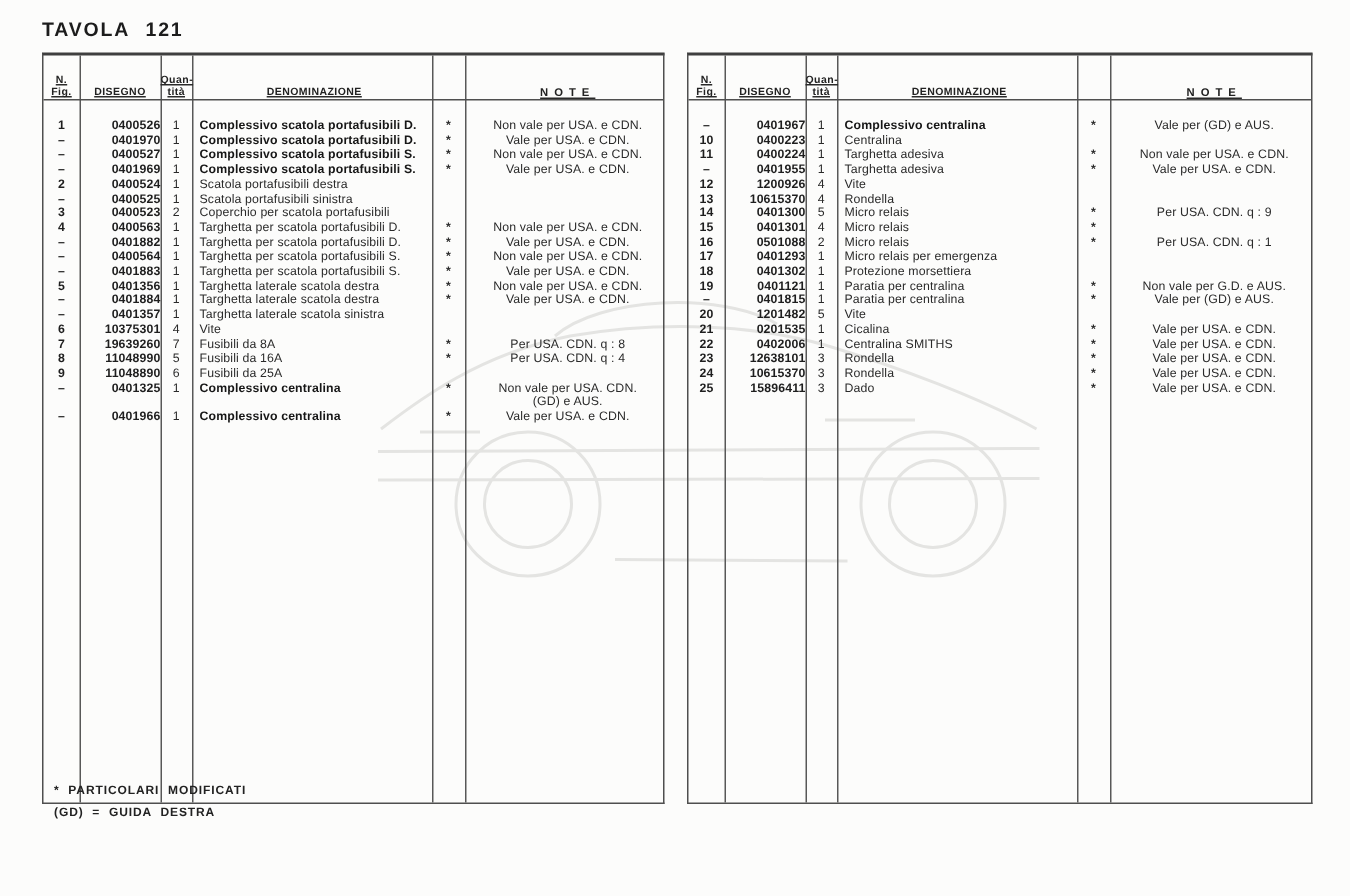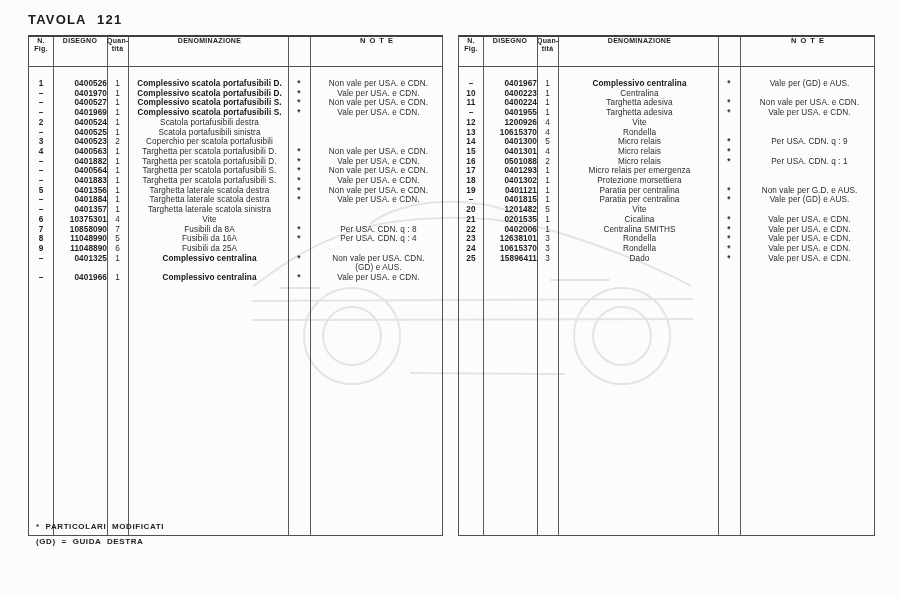--- a/index.html
+++ b/index.html
@@ -35,23 +35,23 @@
     background:transparent;
   }
   .parts-table.left{width:415px;}
   .parts-table.right{width:417px;}
   .vline{
     position:absolute;top:0;bottom:0;width:1px;
     background:#585858;z-index:1;
   }
   .vl-1{left:24px;} .vl-2{left:78px;} .vl-3{left:99px;} .vl-4{left:259px;} .vl-5{left:281px;}
   .thead{
-    display:flex;align-items:flex-start;height:29px;
+    display:flex;align-items:flex-end;height:29px;
     border-bottom:1px solid #4f4f4f;
-    position:relative;z-index:2;
+    position:relative;z-index:2;text-decoration:underline;
   }
   .thead .cell{
     font-size:7px;font-weight:bold;color:#222;
     text-align:center;white-space:pre-line;line-height:8px;
     letter-spacing:.3px;
   }
   .thead .c-note{letter-spacing:4px;font-size:7.5px;}
   .tbody{
     position:relative;z-index:2;
     padding-top:12px;
@@ -60,21 +60,21 @@
   }
   .row{
     display:flex;align-items:flex-start;
     min-height:9.7px;line-height:9.7px;
     font-size:8.2px;letter-spacing:.1px;
   }
   .cell{box-sizing:border-box;flex:none;}
   .c-fig{width:24px;text-align:center;}
   .c-dis{width:54px;text-align:right;}
   .c-qty{width:21px;text-align:center;}
-  .c-den{width:160px;text-align:center;padding-left:5px;padding-right:2px;}
+  .c-den{width:160px;text-align:left;padding-left:5px;padding-right:2px;}
   .c-star{width:22px;text-align:center;font-weight:bold;}
   .c-note{flex:1 1 auto;text-align:center;padding-left:7px;padding-right:2px;white-space:pre-line;}
   .row .c-fig,.row .c-dis{font-weight:bold;color:#1e1e1e;}
   .row.bold .c-den{font-weight:bold;color:#161616;}
   .footnotes{
     position:absolute;left:36px;top:520px;z-index:2;
     font-size:8px;font-weight:bold;color:#222;
     letter-spacing:.6px;line-height:14.5px;word-spacing:3px;
   }
 </style>
@@ -247,21 +247,21 @@
     <div class="cell c-fig">6</div>
     <div class="cell c-dis">10375301</div>
     <div class="cell c-qty">4</div>
     <div class="cell c-den">Vite</div>
     <div class="cell c-star"></div>
     <div class="cell c-note"></div>
   </div>
 
   <div class="row">
     <div class="cell c-fig">7</div>
-    <div class="cell c-dis">10858090</div>
+    <div class="cell c-dis">19639260</div>
     <div class="cell c-qty">7</div>
     <div class="cell c-den">Fusibili da 8A</div>
     <div class="cell c-star">*</div>
     <div class="cell c-note">Per USA. CDN. q : 8</div>
   </div>
 
   <div class="row">
     <div class="cell c-fig">8</div>
     <div class="cell c-dis">11048990</div>
     <div class="cell c-qty">5</div>

